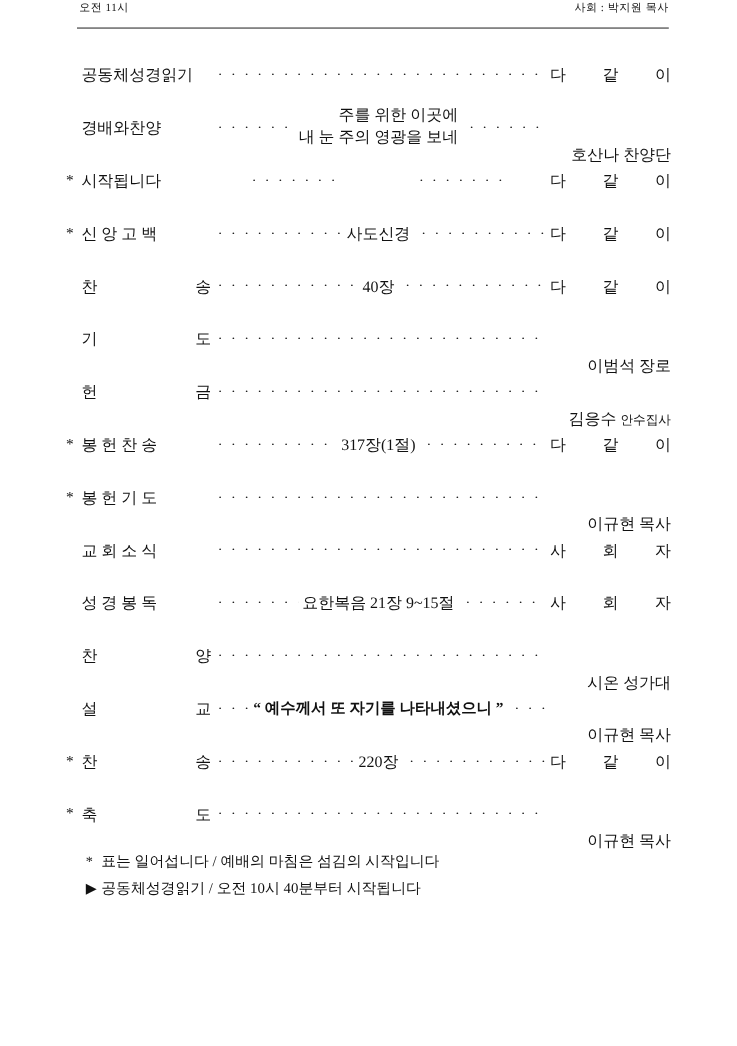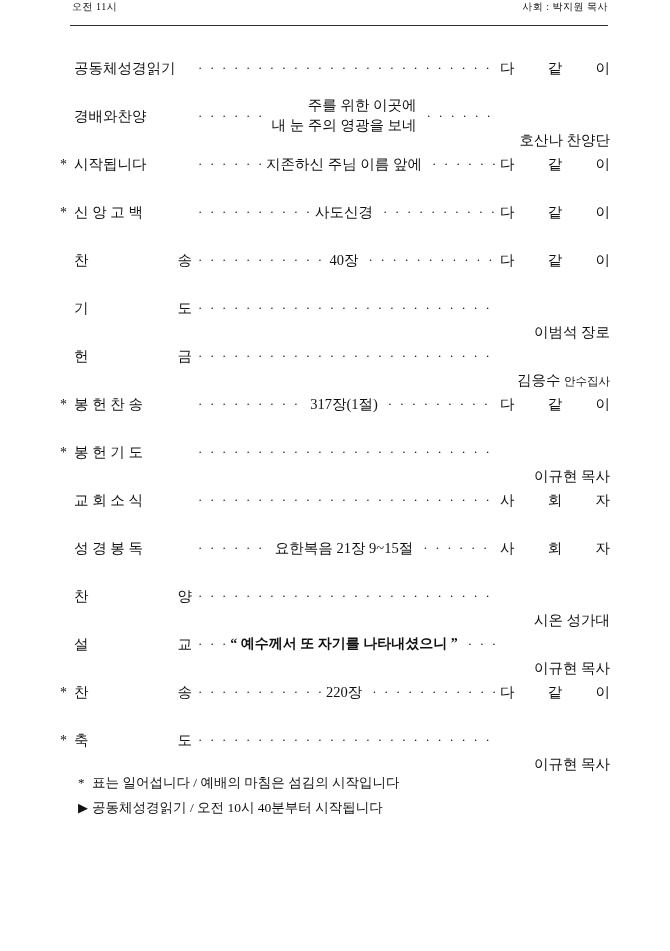--- a/index.html
+++ b/index.html
@@ -170,21 +170,20 @@
         <div>내 눈 주의 영광을 보네</div>
       </div>
       <div class="dots">· · · · · · ·</div>
       <div class="who plain">호산나 찬양단</div>
     </div>
 
     <div class="row">
       <div class="star">*</div>
       <div class="title tight">시작됩니다</div>
       <div class="dots">· · · · · · ·</div>
-      <div class="mid">지존하신 주님 이름 앞에</div>
       <div class="dots">· · · · · · ·</div>
       <div class="who">
         <span>다</span>
         <span>같</span>
         <span>이</span>
       </div>
     </div>
 
     <div class="row">
       <div class="star">*</div>

